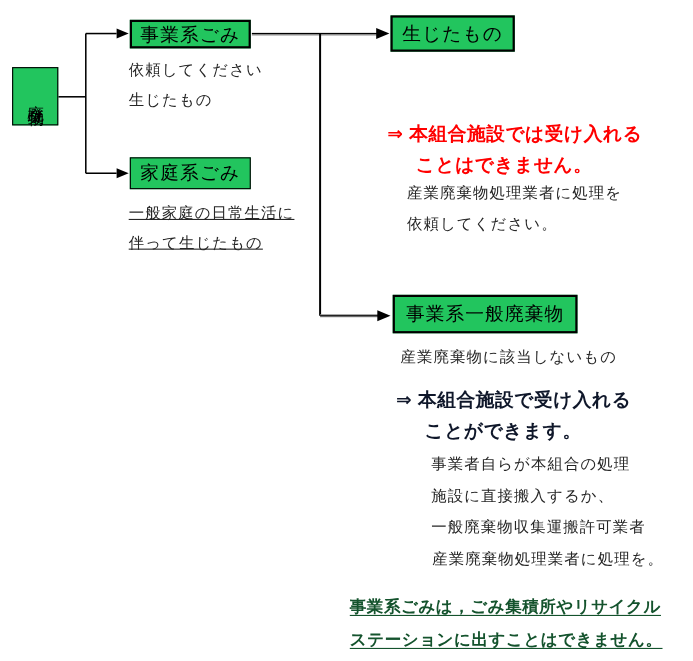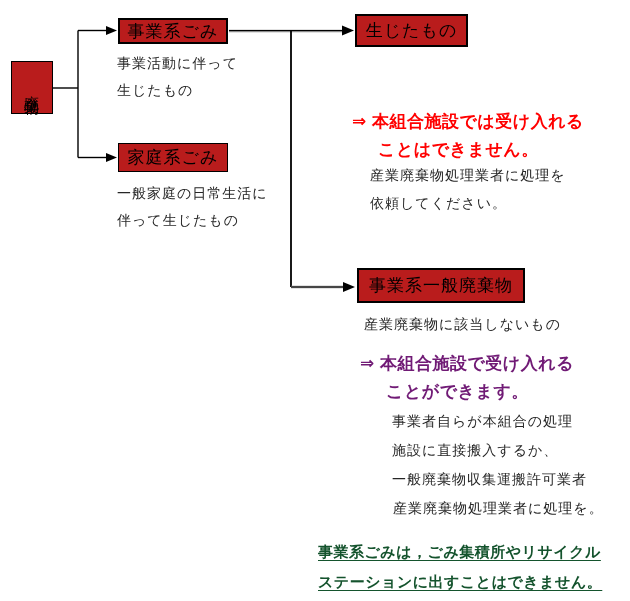--- a/index.html
+++ b/index.html
@@ -6,21 +6,21 @@
   .canvas{
     position:relative;
     width:630px;height:601px;
     background:#ffffff;
     font-family:"Liberation Sans","DejaVu Sans",sans-serif;
     color:#1f1f1f;
     overflow:hidden;
   }
   .node{
     position:absolute;
-    background:#b91c1c;
+    background:#22c55e;
     border:1px solid #000;
     display:flex;align-items:center;justify-content:center;
     box-sizing:border-box;
     font-size:17px;
     letter-spacing:1px;
     color:#000;
     white-space:nowrap;
   }
   .node.thick{border-width:2.5px;}
   .node.vertical{
@@ -42,21 +42,21 @@
   .verdict{
     position:absolute;
     font-size:17px;
     line-height:28px;
     font-weight:700;
     letter-spacing:0.5px;
     white-space:nowrap;
   }
   .verdict .indent{margin-left:26px;}
   .red{color:#ff0000;}
-  .blue{color:#701a75;}
+  .blue{color:#0f172a;}
   .action{line-height:28px;}
   .footnote{
     position:absolute;
     font-size:15px;
     line-height:30px;
     font-weight:700;
     letter-spacing:0.5px;
     color:#14532d;
     white-space:nowrap;
   }
@@ -108,25 +108,25 @@
 
   <div class="node thick" style="left:355px;top:14px;width:113px;height:33px;">
     <span>生じたもの</span>
   </div>
 
   <div class="node thick" style="left:357px;top:268px;width:168px;height:35px;text-align:right;">
     <span>事業系一般廃棄物</span>
   </div>
 
   <div class="txt" style="left:117px;top:50px;">
-    <div>事業活動に伴って</div>
+    <div>依頼してください</div>
     <div>生じたもの</div>
   </div>
 
-  <div class="txt" style="left:117px;top:180px;">
+  <div class="txt" style="left:117px;top:180px;text-decoration:underline;">
     <div>一般家庭の日常生活に</div>
     <div>伴って生じたもの</div>
   </div>
 
 
   <div class="verdict red" style="left:352px;top:108px;">
     <div>⇒ 本組合施設では受け入れる</div>
     <div class="indent">ことはできません。</div>
   </div>
 

